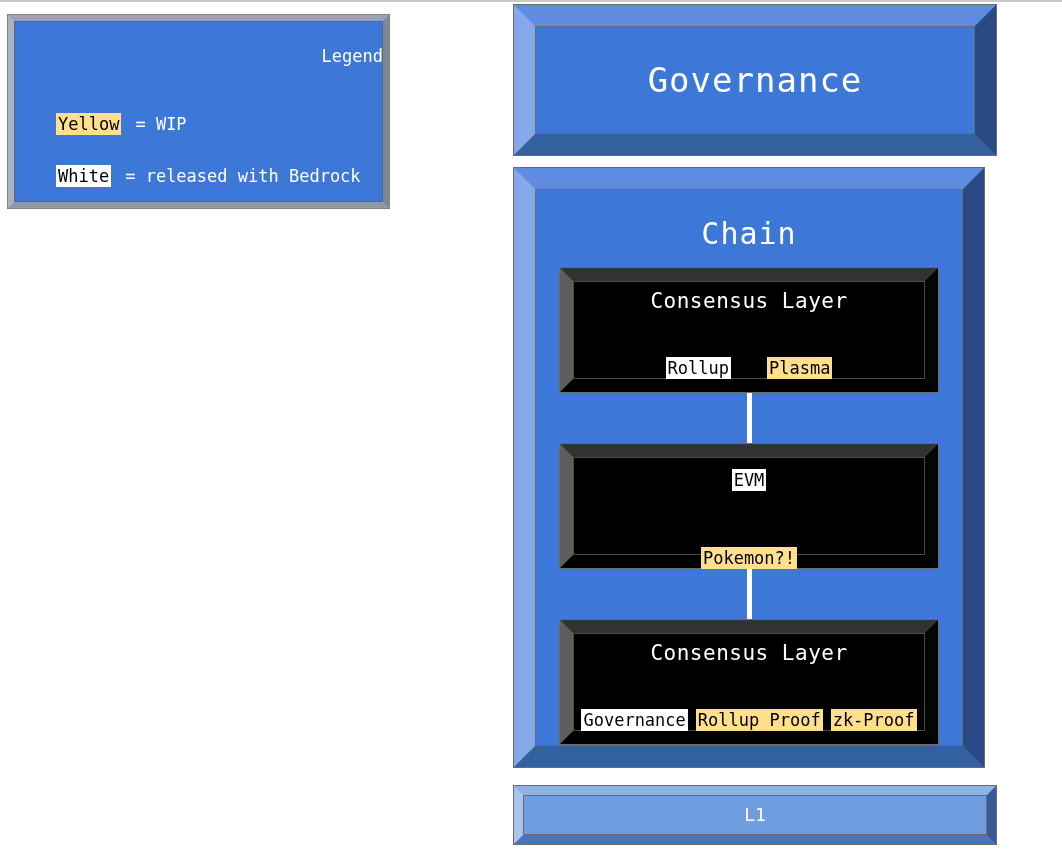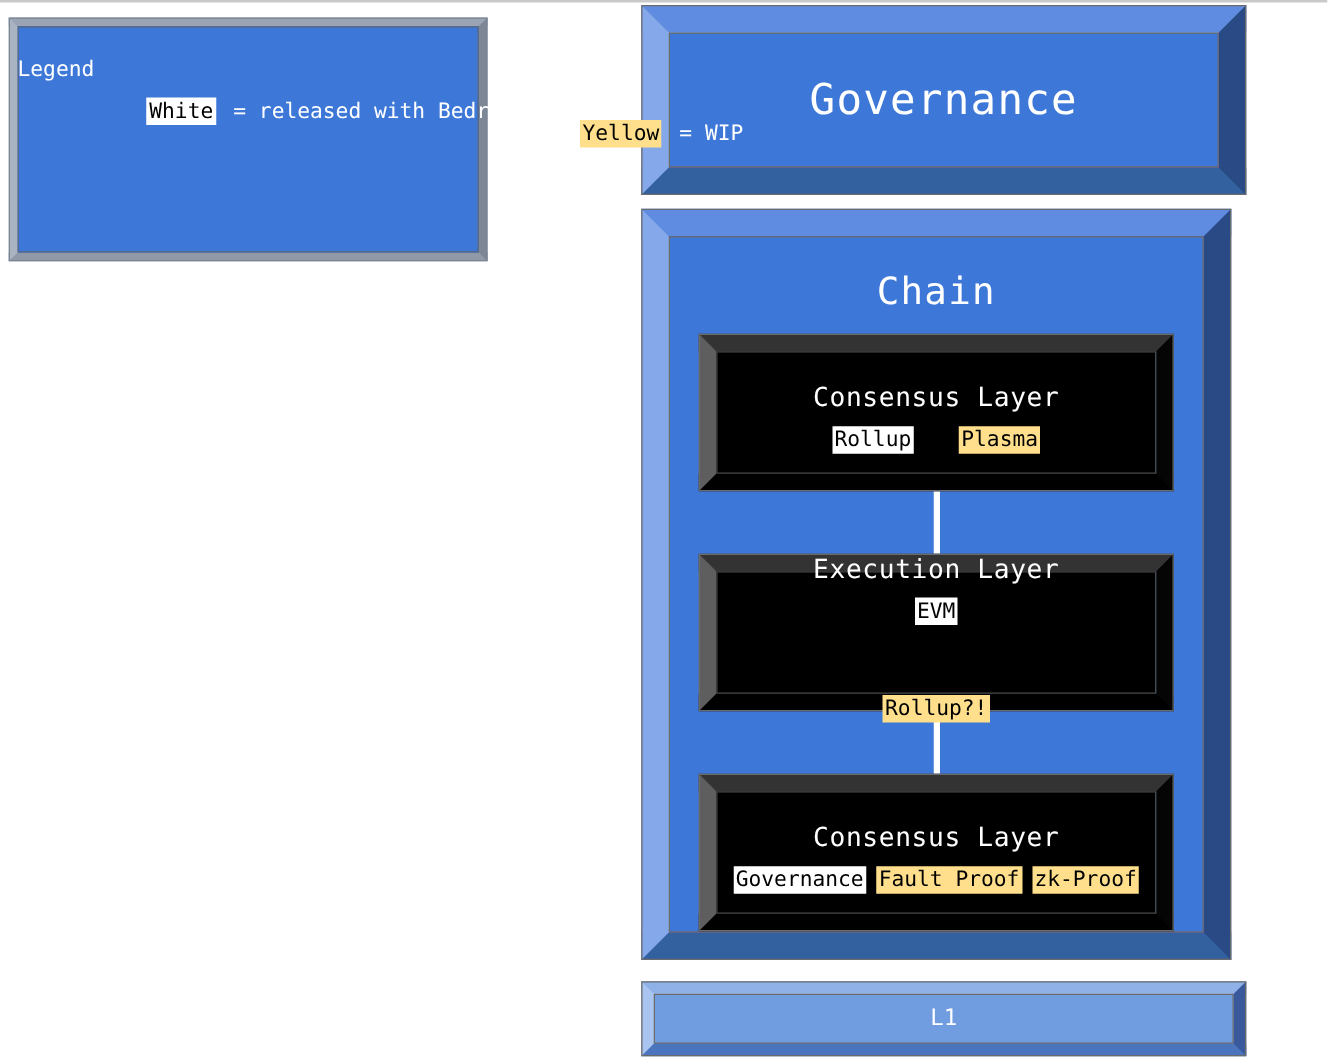--- a/index.html
+++ b/index.html
@@ -148,22 +148,22 @@
     justify-content: center;
     align-items: center;
   }
 
   
   #legend-panel { left: 7px; top: 14px; width: 383px; height: 195px; }
   .legend-body {
     width: 100%;
     padding-top: 27px;
     display: flex;
-    flex-direction: row;
-    align-items: flex-start;
+    flex-direction: column;
+    align-items: flex-end;
   }
   .legend-row {
     display: flex;
     align-items: center;
     width: 100%;
     padding-left: 42px;
     box-sizing: border-box;
   }
   .legend-row.first { margin-top: 30px; }
   .legend-row.second { margin-top: 48px; }
@@ -189,21 +189,21 @@
     display: flex;
     flex-direction: column;
     align-items: center;
   }
   .layer-box {
     position: relative;
     width: 380px;
     height: 126px;
     box-sizing: border-box;
   }
-  .layer-box .panel-content { justify-content: center; }
+  .layer-box .panel-content { justify-content: space-between; }
   .layer-title { margin-top: 10px; }
   .layer-chips { margin-top: 12px; }
 
   .connector {
     width: 5px;
     height: 50px;
     background: #ffffff;
   }
 
   
@@ -214,28 +214,28 @@
 <body>
 
 <div class="top-hairline"></div>
 
 <div class="panel bevel-grey" id="legend-panel">
   <div class="panel-inner"></div>
   <div class="panel-content">
     <div class="legend-body">
       <div class="legend-title">Legend</div>
 
+      <div class="legend-row second">
+        <span class="chip chip-yellow">Yellow</span>
+        <span class="legend-eq">= WIP</span>
+      </div>
+
       <div class="legend-row first">
         <span class="chip chip-white">White</span>
         <span class="legend-eq">= released with Bedrock</span>
-      </div>
-
-      <div class="legend-row second">
-        <span class="chip chip-yellow">Yellow</span>
-        <span class="legend-eq">= WIP</span>
       </div>
     </div>
   </div>
 </div>
 
 <div class="panel bevel-blue" id="governance-panel">
   <div class="panel-inner"></div>
   <div class="panel-content">
     <div class="title-xl">Governance</div>
   </div>
@@ -257,37 +257,36 @@
             <span class="chip chip-yellow">Plasma</span>
           </div>
         </div>
       </div>
 
       <div class="connector"></div>
 
       <div class="panel bevel-black layer-box">
         <div class="panel-inner"></div>
         <div class="panel-content">
-          <div class="title-md layer-title">Execution Layer</div>
           <div class="chip-row layer-chips" style="gap:56px;flex-direction:column;">
             <span class="chip chip-white">EVM</span>
-            <span class="chip chip-yellow">Rollup?!</span>
+            <span class="chip chip-yellow">Pokemon?!</span>
           </div>
         </div>
       </div>
 
       <div class="connector"></div>
 
       <div class="panel bevel-black layer-box">
         <div class="panel-inner"></div>
         <div class="panel-content">
           <div class="title-md layer-title">Consensus Layer</div>
           <div class="chip-row layer-chips" style="gap:8px;">
             <span class="chip chip-white">Governance</span>
-            <span class="chip chip-yellow">Fault Proof</span>
+            <span class="chip chip-yellow">Rollup Proof</span>
             <span class="chip chip-yellow">zk-Proof</span>
           </div>
         </div>
       </div>
 
     </div>
   </div>
 </div>
 
 <div class="panel bevel-blue-light" id="l1-panel">

